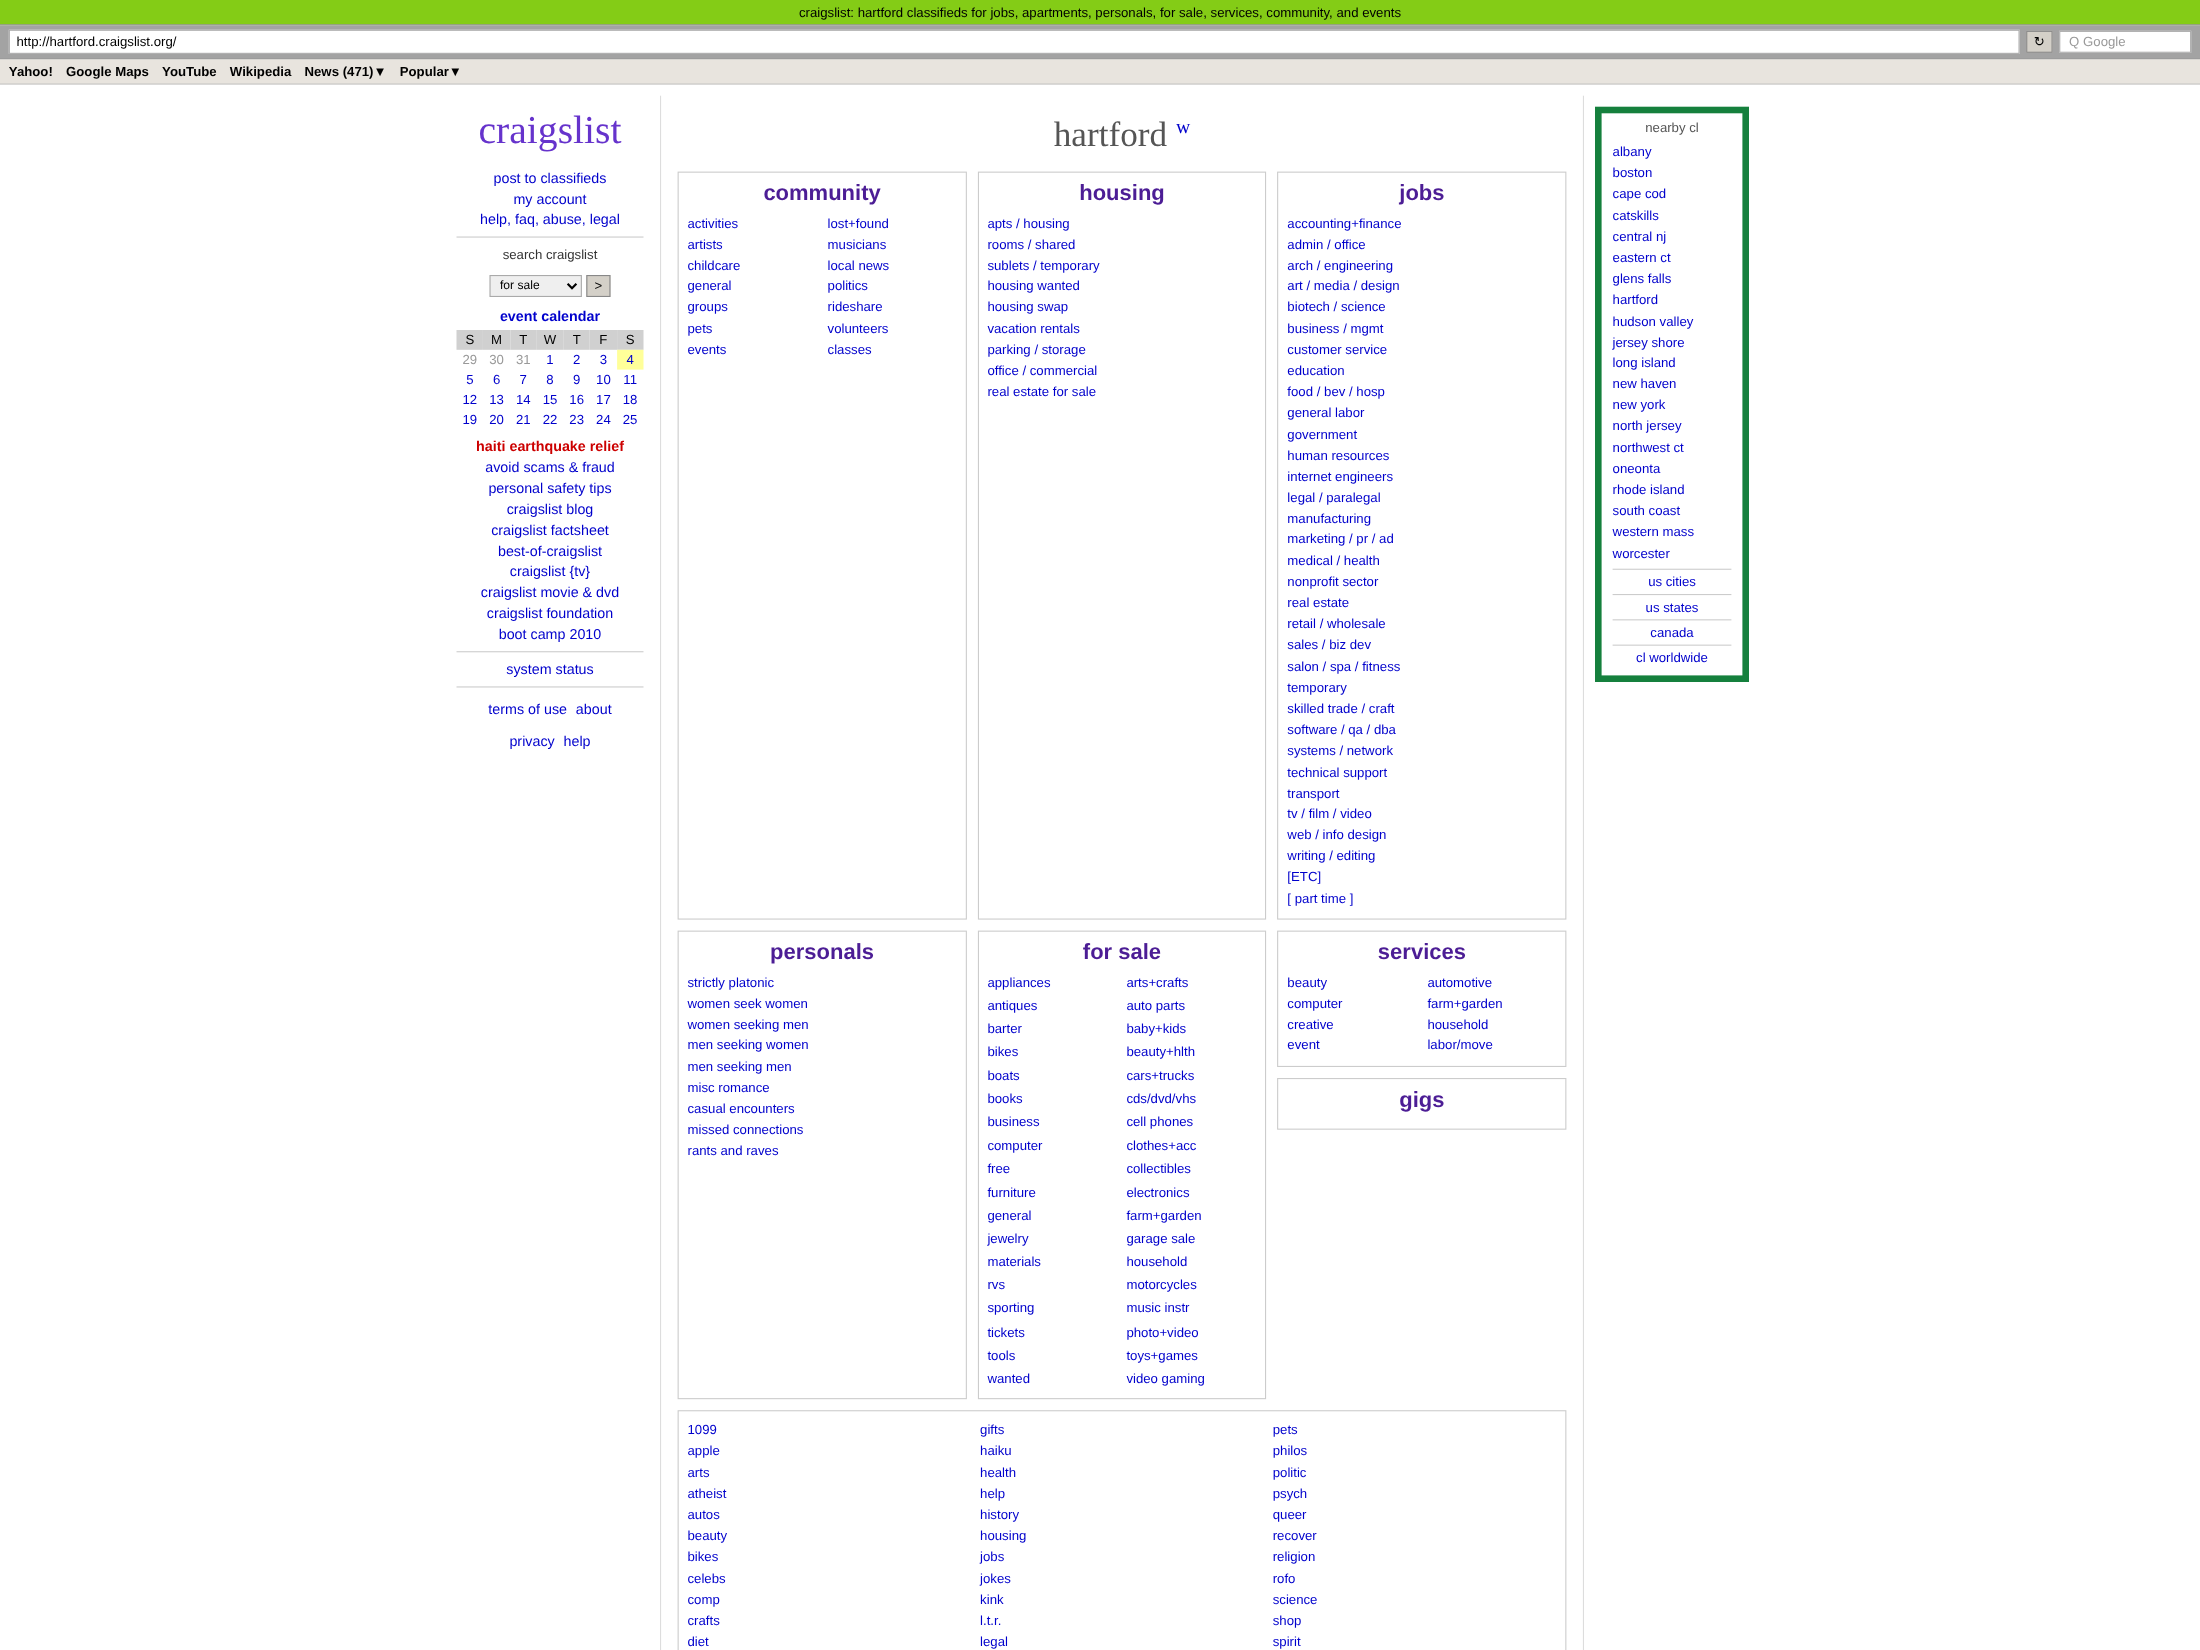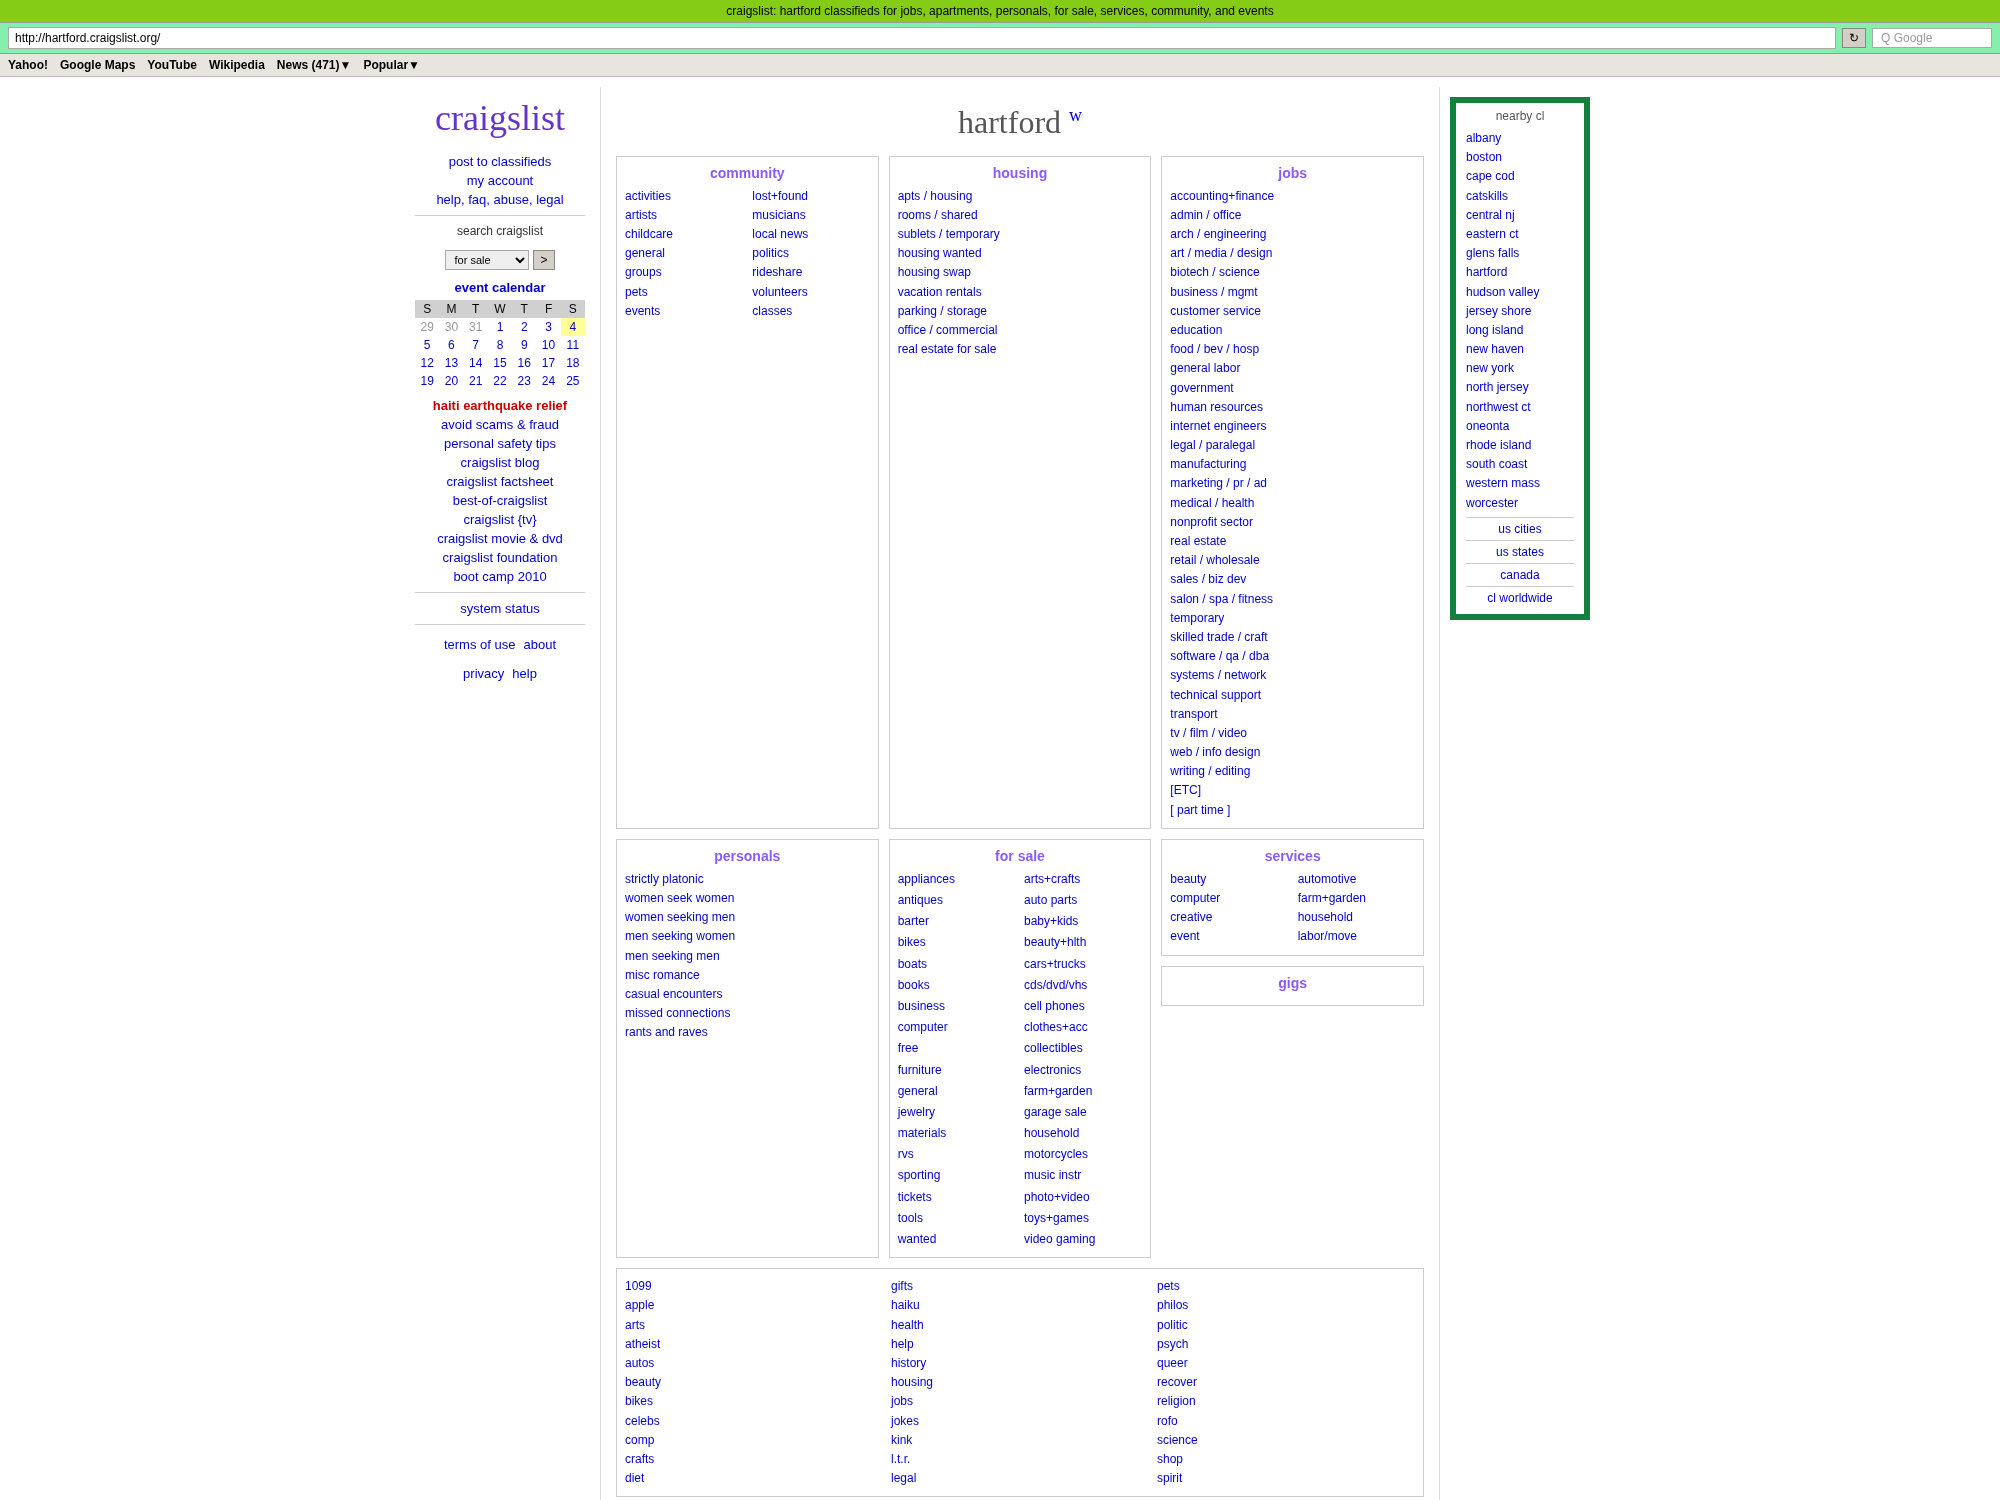--- a/index.html
+++ b/index.html
@@ -7,21 +7,21 @@
 
     
     .title-bar {
       background: #84cc16;
       text-align: center;
       padding: 4px;
       font-size: 12px;
       border-bottom: 1px solid #999;
     }
     .address-bar {
-      background: #86efac;
+      background: #a3a3a3;
       display: flex;
       align-items: center;
       padding: 4px 8px;
       border-bottom: 1px solid #999;
       gap: 6px;
     }
     .address-input {
       flex: 1;
       padding: 3px 6px;
       border: 1px solid #aaa;
@@ -196,22 +196,22 @@
     }
 
     .section-box {
       border: 1px solid #ccc;
       padding: 8px;
     }
 
     .section-title {
       text-align: center;
       font-weight: bold;
-      color: #8b5cf6;
-      font-size: 14px;
+      color: #4c1d95;
+      font-size: 20px;
       margin-bottom: 6px;
     }
 
     .section-link {
       display: block;
       color: #00c;
       text-decoration: none;
       font-size: 12px;
       line-height: 1.6;
     }

